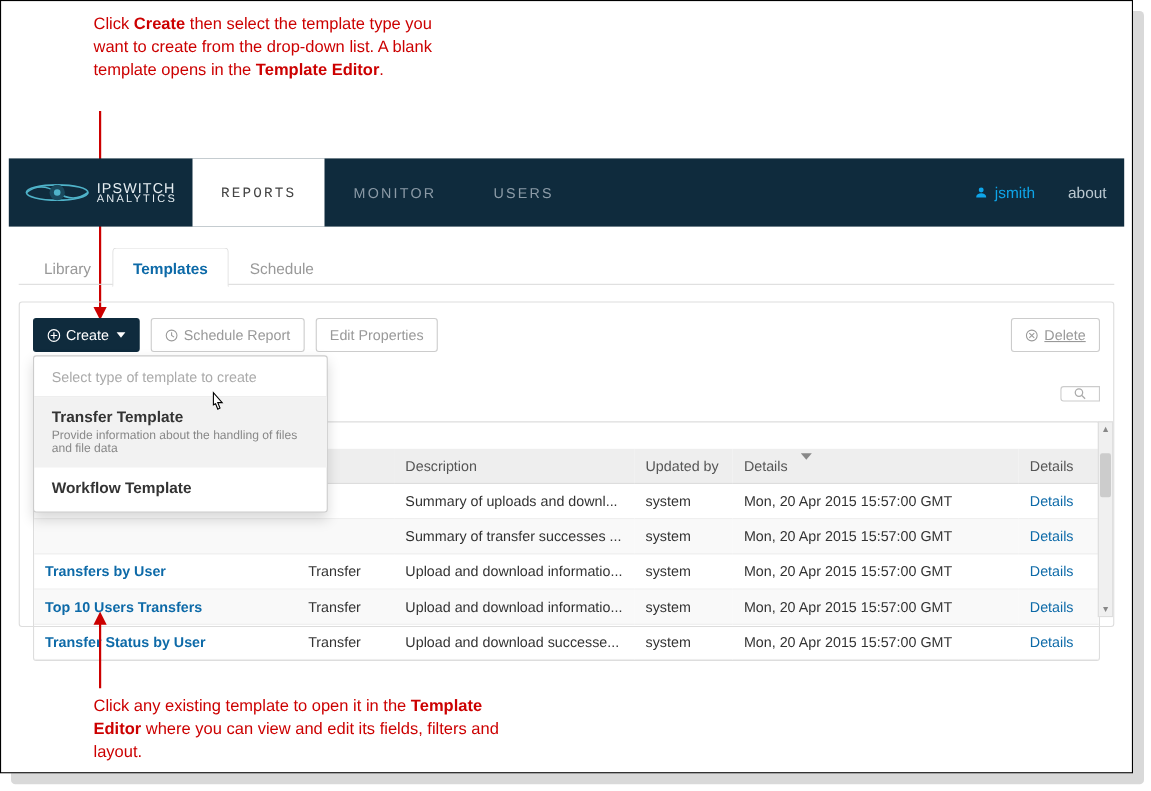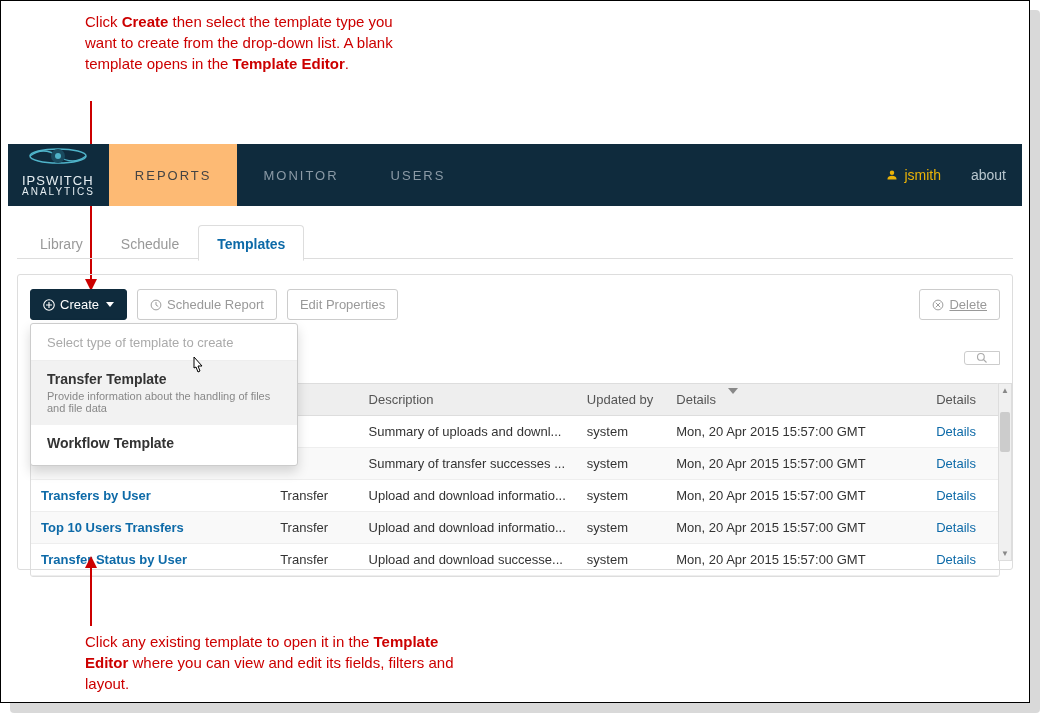--- a/index.html
+++ b/index.html
@@ -32,31 +32,31 @@
     .annot b { font-weight: bold; }
     .arrow-svg { position: absolute; pointer-events: none; }
 
     
     .navbar {
       position: absolute; top: 143px; left: 7px; right: 7px;
       height: 62px; background: #0f2b3d;
       display: flex; align-items: stretch;
       color: #b9c7cf;
     }
-    .logo-area { display: flex; align-items: center; padding: 0 14px; gap: 6px; flex-direction: column; }
+    .logo-area { display: flex; align-items: center; padding: 0 14px; gap: 6px; }
     .logo-mark { width: 60px; height: 24px; position: relative; }
     .logo-text { font-size: 13px; letter-spacing: 1px; color: #e6eef2; font-weight: 500; line-height: 1; }
     .nav-tab {
       display: flex; align-items: center; padding: 0 26px;
       font-size: 13px; letter-spacing: 2px; font-weight: 500;
       color: #8b9aa6; cursor: pointer;
     }
-    .nav-tab.active { background: #fdba74; color: #444; }
+    .nav-tab.active { background: #ffffff; color: #444; font-family: Liberation Mono, monospace; }
     .nav-right { margin-left: auto; display: flex; align-items: center; padding-right: 16px; gap: 30px; }
-    .nav-user { font-size: 14px; color: #eab308; display: flex; align-items: center; gap: 6px;}
+    .nav-user { font-size: 14px; color: #0ea5e9; display: flex; align-items: center; gap: 6px;}
     .nav-about { font-size: 14px; color: #bac8d0; }
 
     
     .subtabs { position: absolute; top: 224px; left: 20px; display: flex; }
     .subtab {
       font-size: 14px; color: #999; padding: 10px 18px 8px;
       border: 1px solid transparent; cursor: pointer;
     }
     .subtab.active {
       color: #0d6aa8; font-weight: bold;
@@ -108,21 +108,21 @@
       border-radius: 0 3px 3px 0; padding: 7px 10px; font-size: 13px; color: #777;
     }
     .search-input::placeholder { color: #999; }
 
     
     .grid {
       position: absolute; top: 108px; left: 12px; right: 12px;
       border: 1px solid #ddd; border-radius: 3px;
       overflow: hidden;
     }
-    .grid table { width: 100%; border-collapse: collapse; }
+    .grid table { width: 100%; border-collapse: collapse; margin-top: 24px; }
     .grid th { background: #eee; color: #555; font-size: 13px; font-weight: normal; text-align: left; padding: 8px 10px; border-bottom: 1px solid #ddd; }
     .grid td { font-size: 13px; padding: 8px 10px; border-bottom: 1px solid #eee; color: #333; }
     .grid tr:nth-child(even) td { background: #f9f9f9; }
     .grid .name-link, .grid .det-link { color: #0d6aa8; cursor: pointer; }
     .grid .name-link { font-weight: bold; }
     .col-name{width: 230px;} .col-type{width:85px;} .col-desc{width:210px;} .col-by{width:86px;} .col-upd{width:250px;} .col-det{width:70px;}
     .sort-caret { width:0;height:0;border-left:5px solid transparent;border-right:5px solid transparent;border-top:6px solid #888;display:inline-block;margin-left:12px;vertical-align:middle;}
     .scrollbar-fake { position: absolute; right: 0; top: 108px; width: 14px; bottom: 8px; background: #f0f0f0; border: 1px solid #ddd; }
     .scrollbar-fake .thumb { position:absolute; top:28px; left:1px; right:1px; height:40px; background:#ccc; border-radius:2px;}
     .scrollbar-fake .ar { position:absolute; left:0;right:0; text-align:center; color:#888; font-size:8px;}
@@ -165,22 +165,22 @@
           </svg>
         <span>jsmith</span>
       </div>
       <div class="nav-about">about</div>
     </div>
   </div>
 
   <div class="subtabs-line"></div>
   <div class="subtabs">
     <div class="subtab">Library</div>
+    <div class="subtab active">Templates</div>
     <div class="subtab">Schedule</div>
-    <div class="subtab active">Templates</div>
   </div>
 
   <div class="panel">
     <div class="toolbar">
       <div class="btn btn-primary">
         <svg class="icon-svg" viewBox="0 0 16 16">
             <circle cx="8" cy="8" r="7" fill="none" stroke="currentColor" stroke-width="1.5"></circle>
             <path d="M8 4v8M4 8h8" stroke="currentColor" stroke-width="1.5"></path>
           </svg>
         <span>Create</span>

